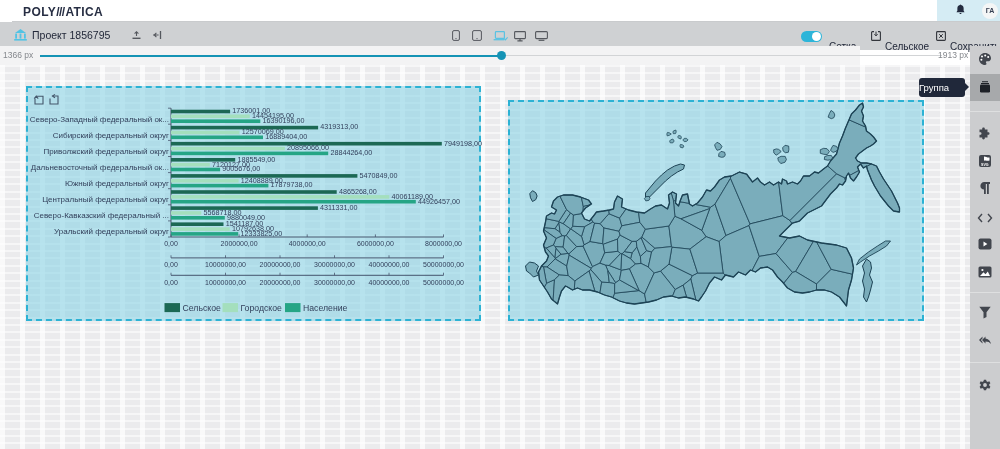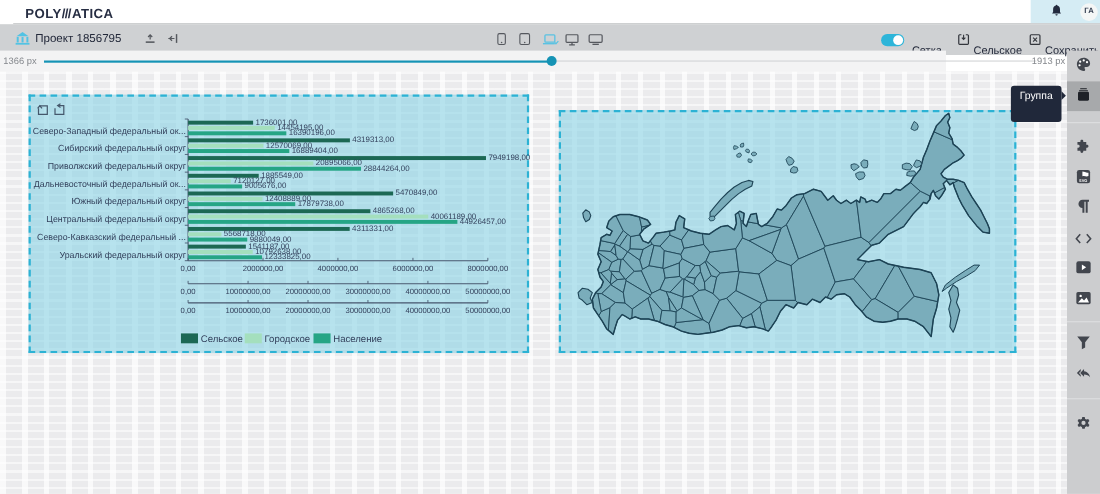--- a/index.html
+++ b/index.html
@@ -34,21 +34,21 @@
 #sidebar{position:absolute;left:970px;top:46px;width:30px;height:403px;background:#cccdcf}
 .sbitem{position:absolute;left:0;width:30px;height:27px}
 .sbactive{background:#a7a9ab}
 .sbsep{position:absolute;left:0;width:30px;height:1px;background:#dedfe0}
 .sbicon{position:absolute;left:50%;top:50%;transform:translate(-50%,-50%)}
 
 .panel{position:absolute;border:2px dashed #2cb2d4;background:rgba(141,211,229,.62)}
 #panel1{left:25.5px;top:85.5px;width:455px;height:235px}
 #panel2{left:507.5px;top:100px;width:416.5px;height:221px}
 
-#tip{position:absolute;left:919px;top:78px;width:46px;height:33px;background:#20283a;border-radius:3px;color:#fff;font-size:9.5px;text-align:center;line-height:19px}
+#tip{position:absolute;left:919px;top:78px;width:46px;height:19px;background:#20283a;border-radius:3px;color:#fff;font-size:9.5px;line-height:19px}
 #tip:after{content:"";position:absolute;left:46px;top:5.2px;border:4.3px solid transparent;border-left-color:#20283a}
 .picon{position:absolute;top:6px}
 </style></head><body>
 <div id="root">
 <div id="canvas"></div>
 
 <div id="panel1" class="panel">
  <svg class="picon" style="left:5px" width="12" height="12" viewBox="0 0 12 12" fill="none" stroke="#44576b" stroke-width="1.1">
         <path d="M3.2 2.2 H10 V10 H2 V4.5"></path>
         <path d="M1.2 4.6 L3.2 2.2 L5.2 4.6" fill="none"></path>

